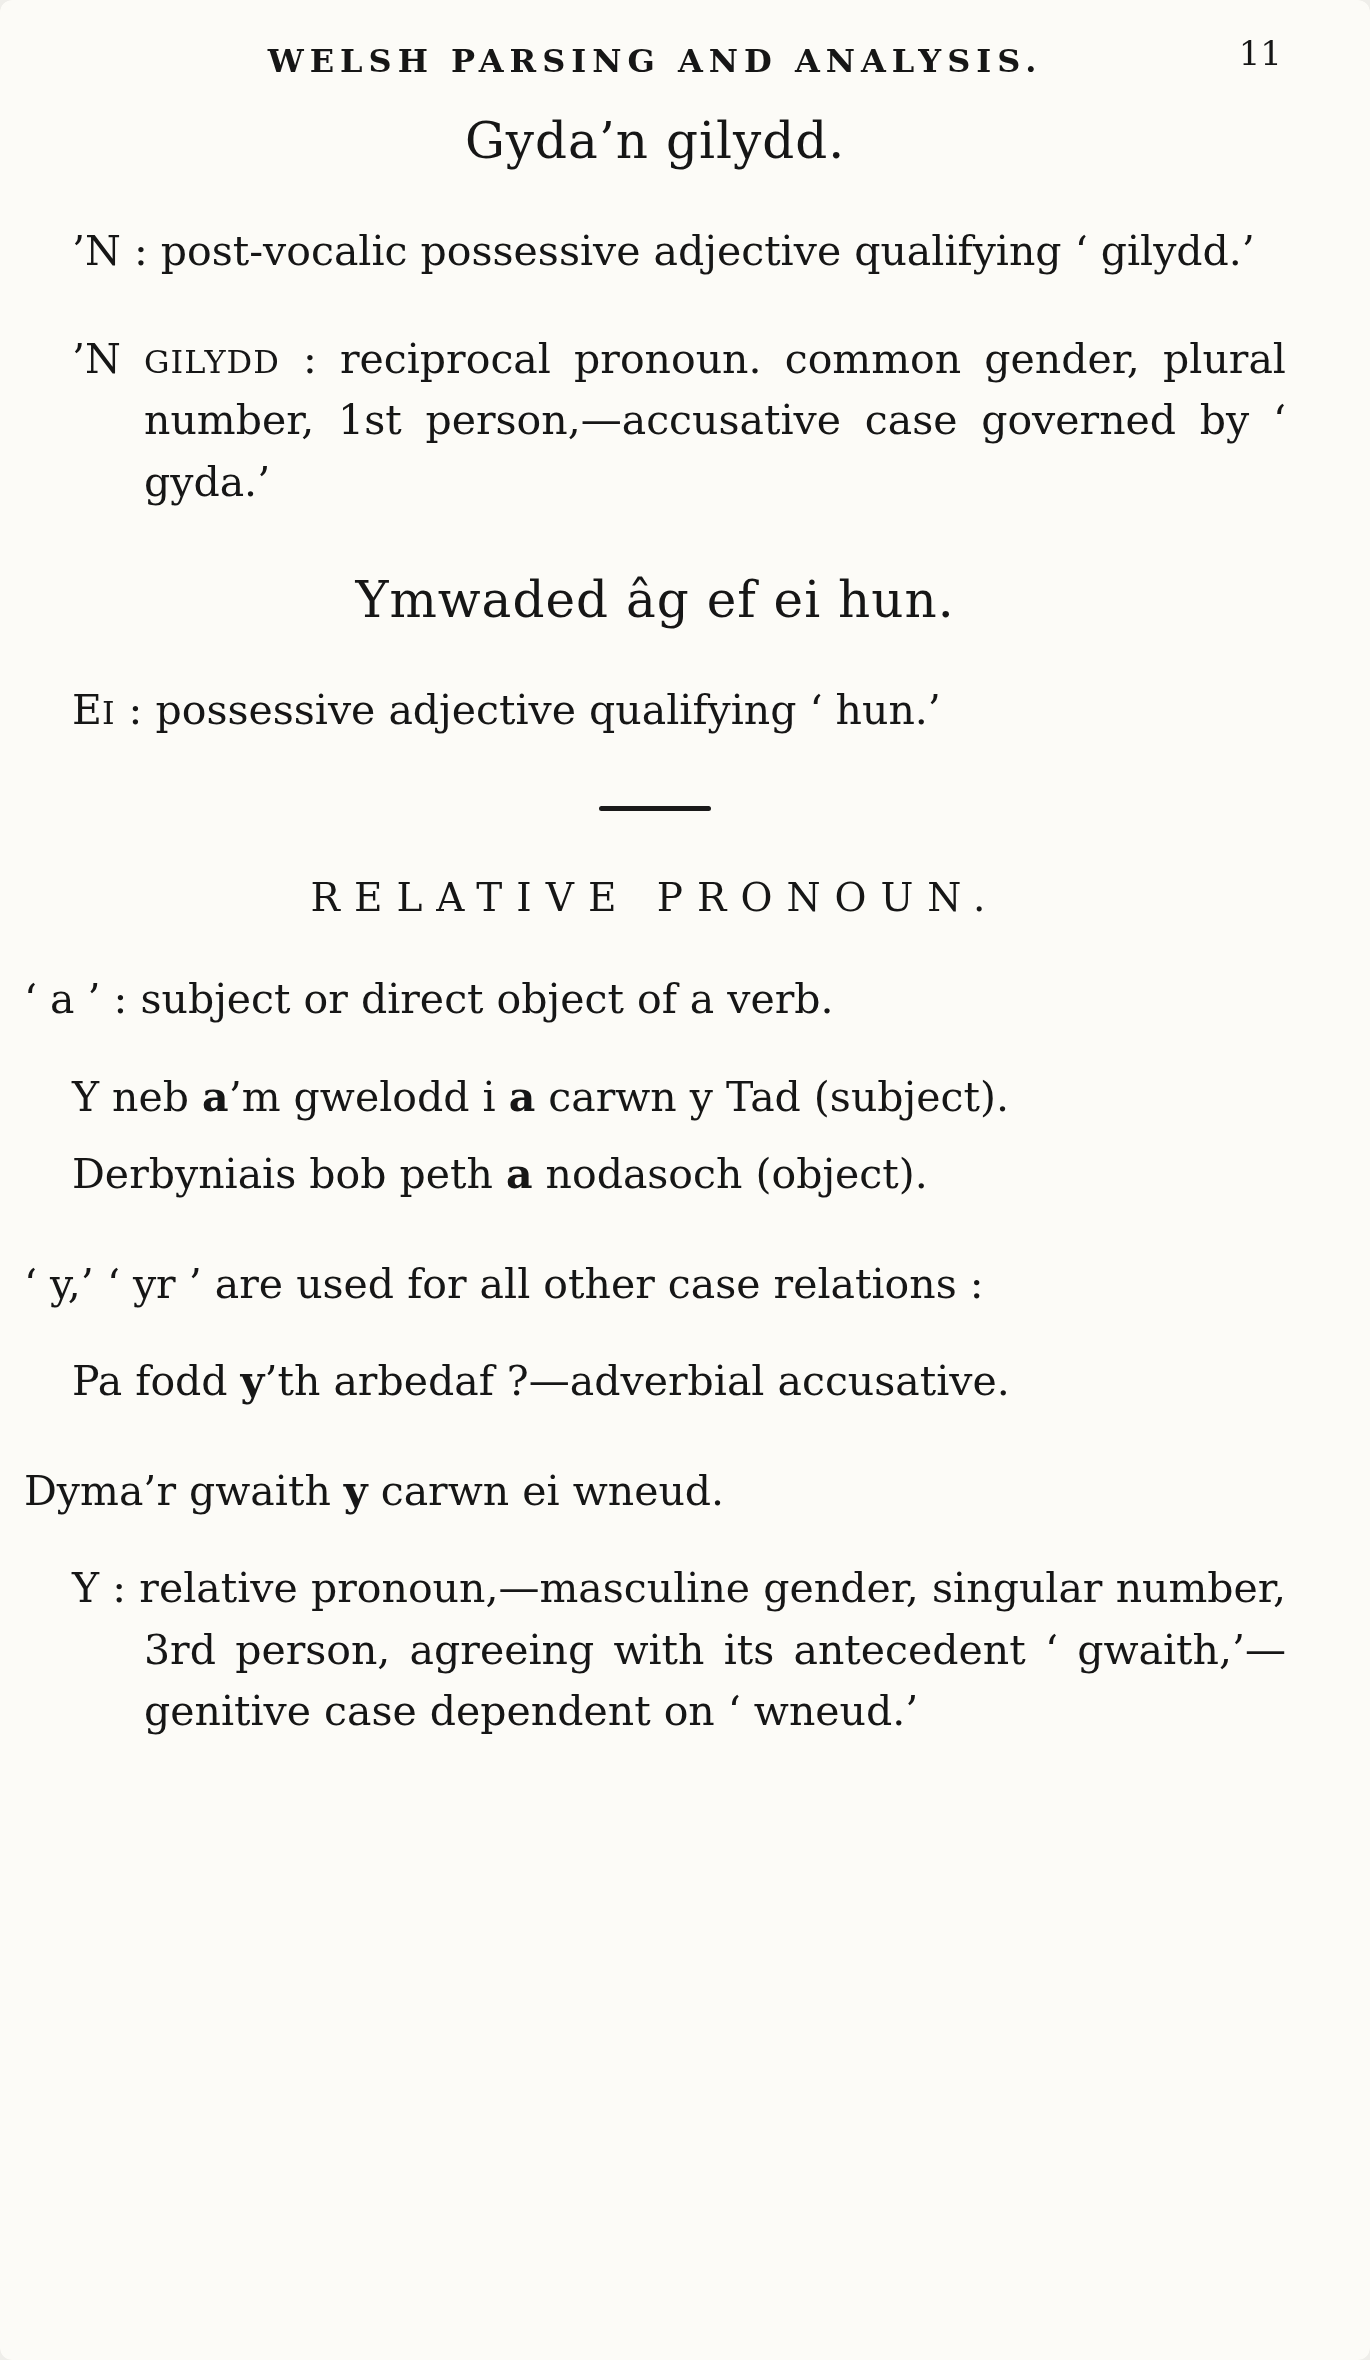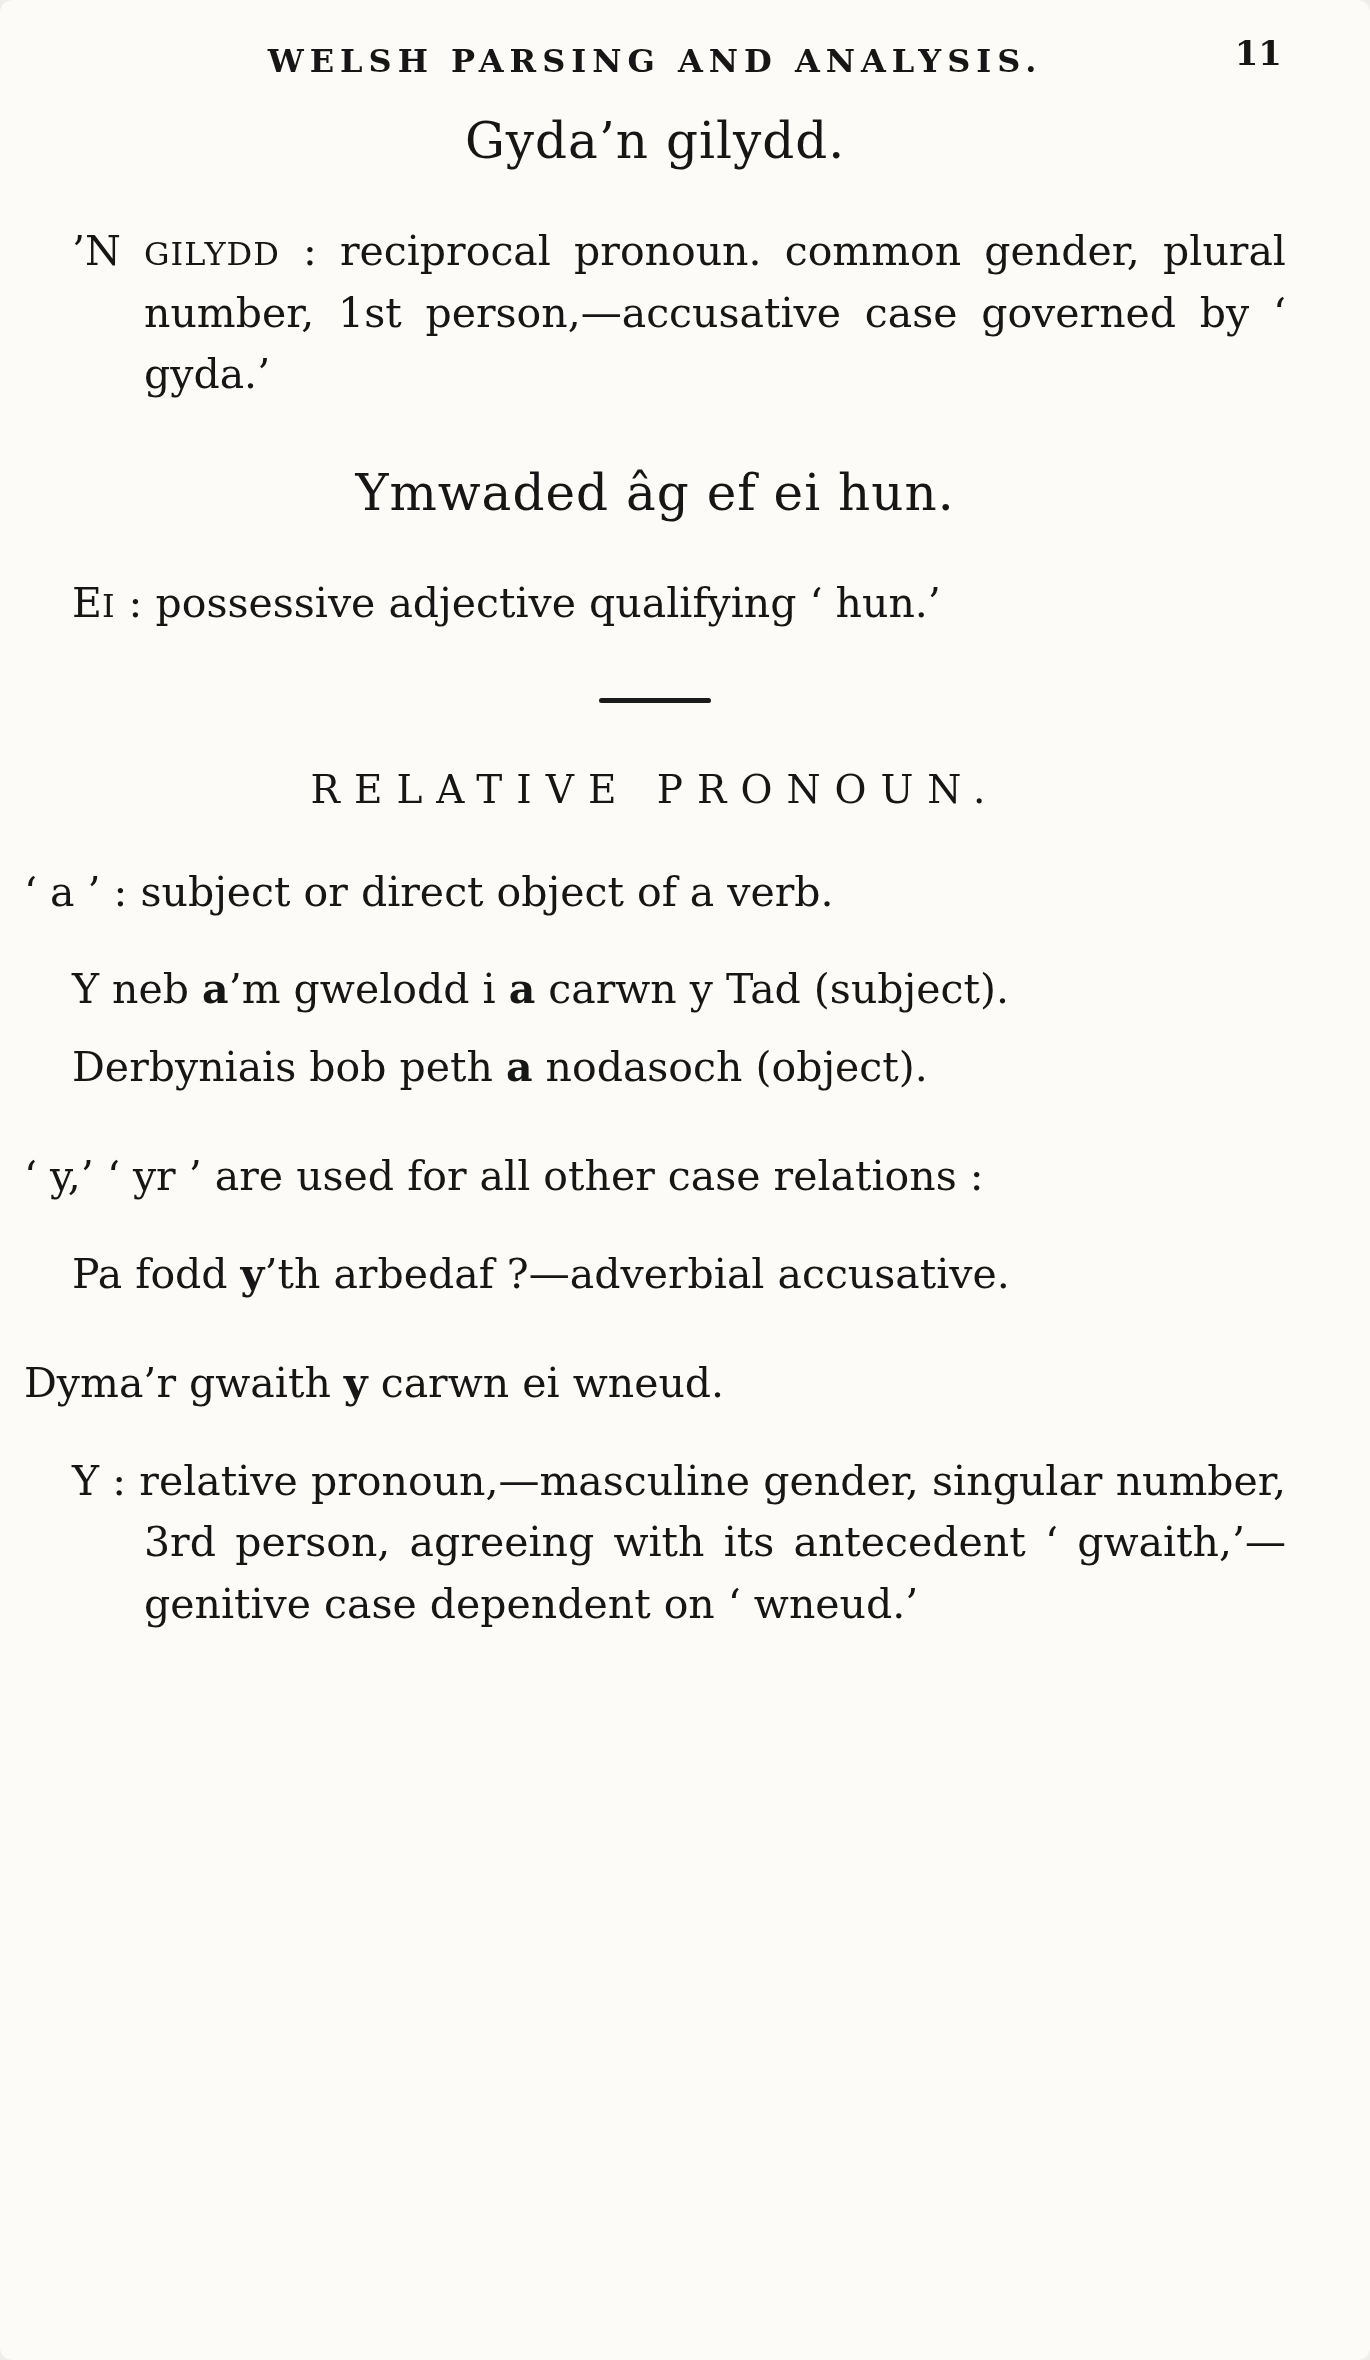--- a/index.html
+++ b/index.html
@@ -25,21 +25,21 @@
   }
   .running-title {
     font-size: 32px;
     font-weight: 700;
     letter-spacing: 6px;
   }
   .page-number {
     position: absolute;
     right: 4px; top: 0;
     font-size: 34px;
-    font-weight: 700;
+    font-weight: 400;
   }
   .section-heading {
     text-align: center;
     font-size: 50px;
     font-weight: 400;
     margin: 50px 0 42px 0;
     letter-spacing: 1px;
   }
   .section-heading.first { margin-top: 14px; }
   .caps-heading {
@@ -71,20 +71,21 @@
 
 <div class="page">
 
   <header class="page-header">
     <span class="running-title">WELSH PARSING AND ANALYSIS.</span>
     <span class="page-number">11</span>
   </header>
 
   <h2 class="section-heading first">Gyda’n gilydd.</h2>
 
+  <p class="entry"><span class="term">’N</span><span> :  post-vocalic possessive adjective qualifying ‘ gilydd.’</span></p>
 
   <p class="entry"><span class="term"><span>’N </span><span class="sc">GILYDD</span></span><span> : reciprocal pronoun. common gender, plural number, 1st person,—accusative case governed by ‘ gyda.’</span></p>
 
   <h2 class="section-heading">Ymwaded âg ef ei hun.</h2>
 
   <p class="entry"><span class="term"><span>E</span><span class="sc">I</span></span><span> : possessive adjective qualifying ‘ hun.’</span></p>
 
 
   <div class="divider"></div>
 

